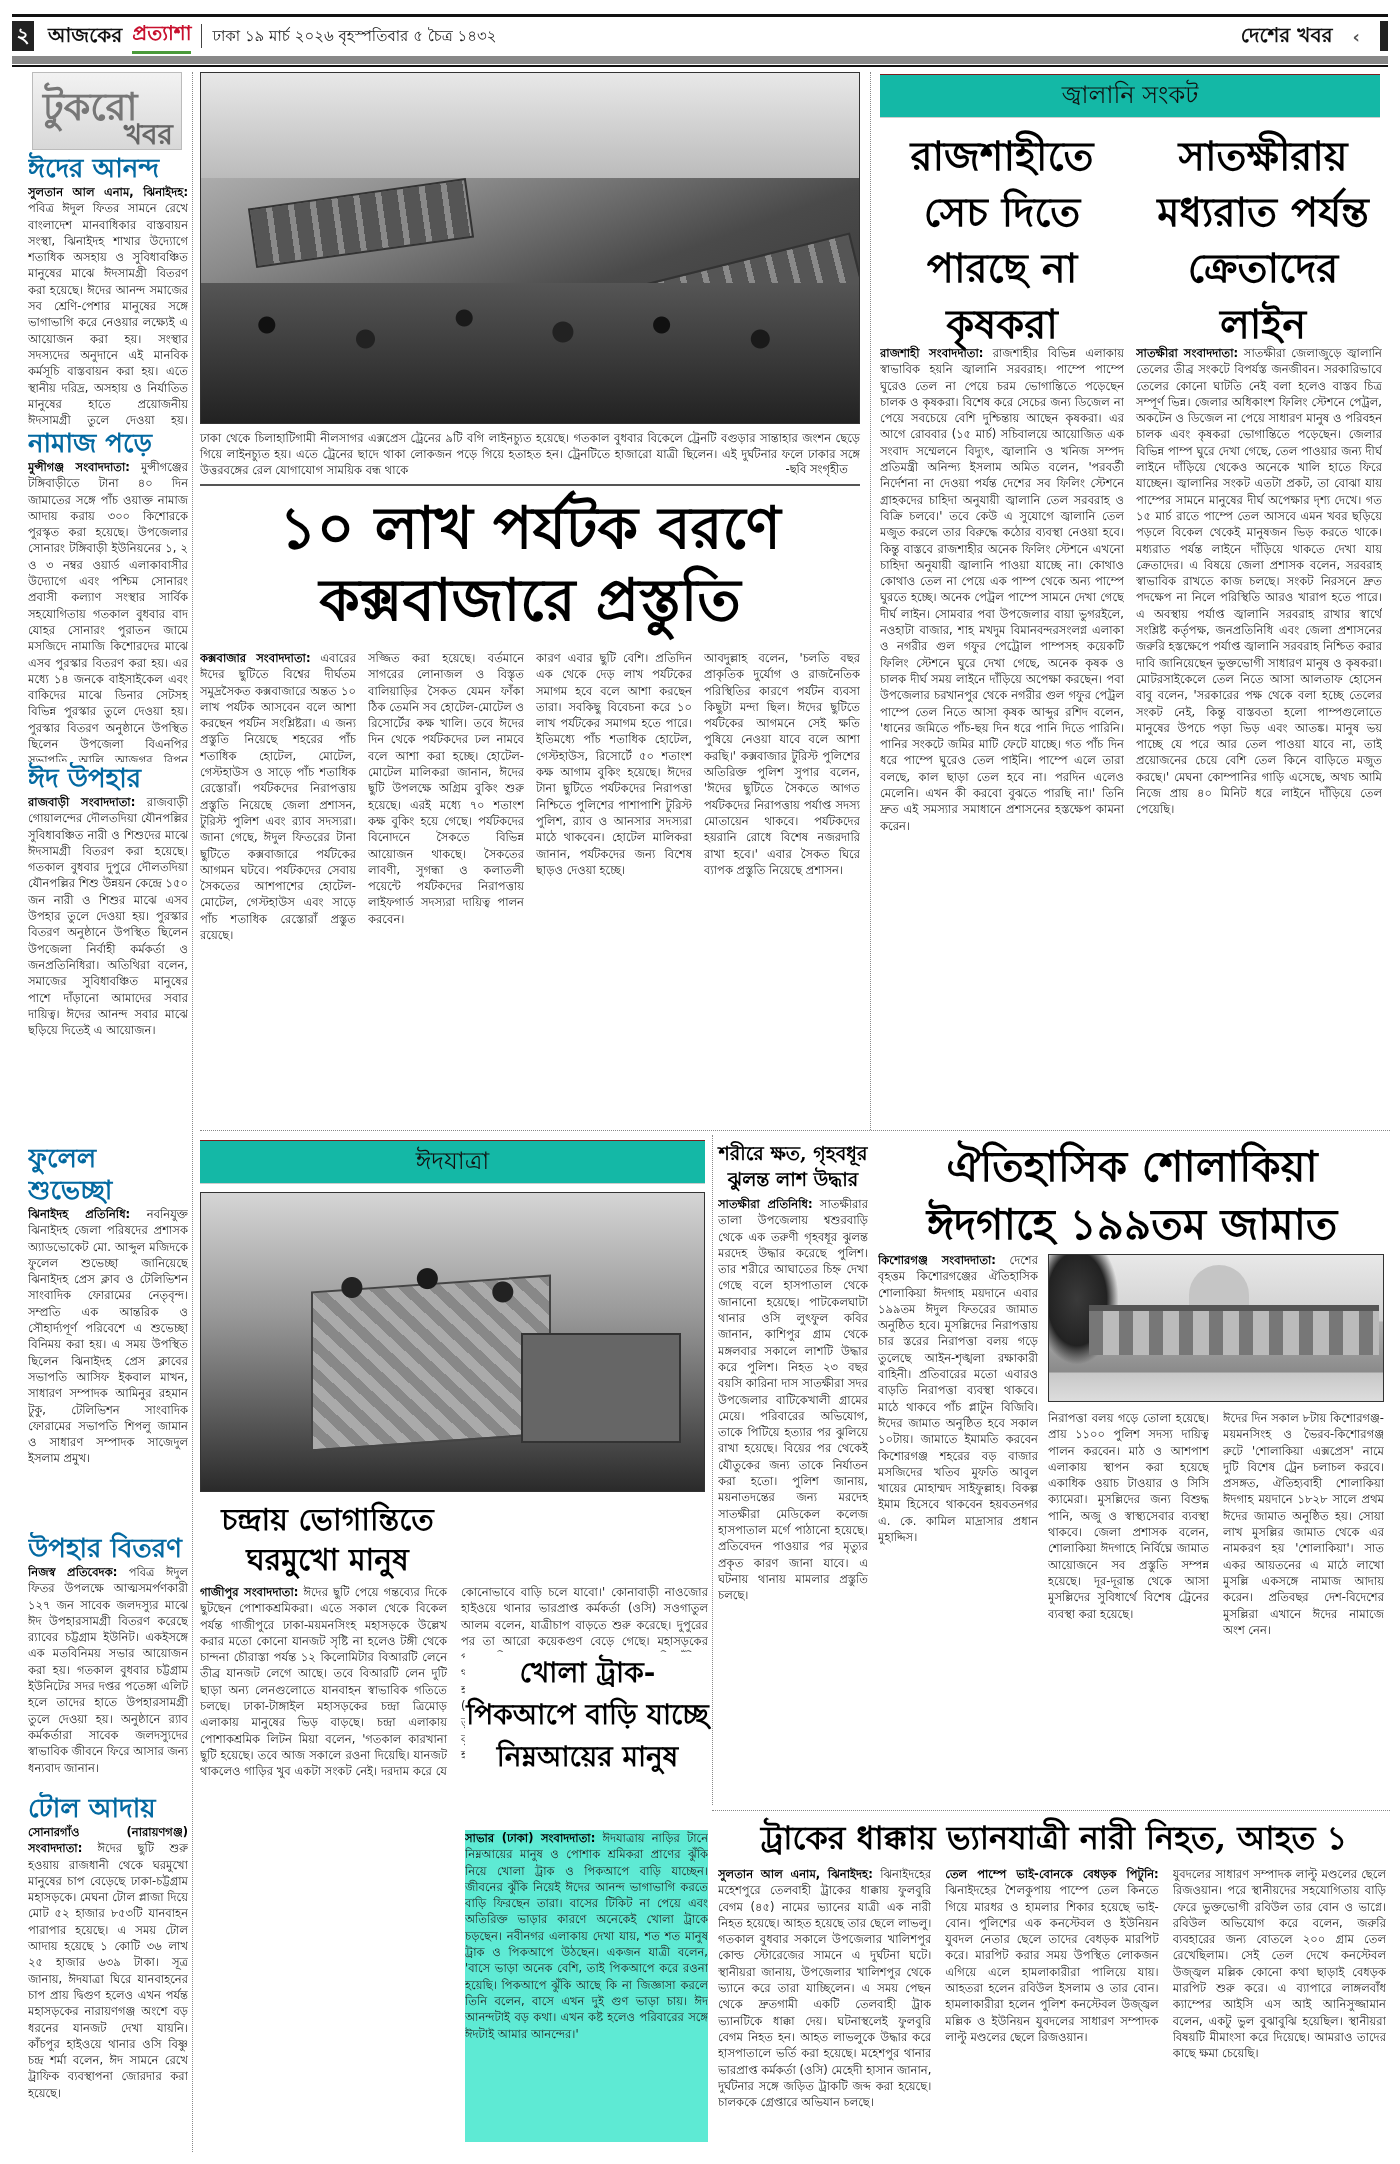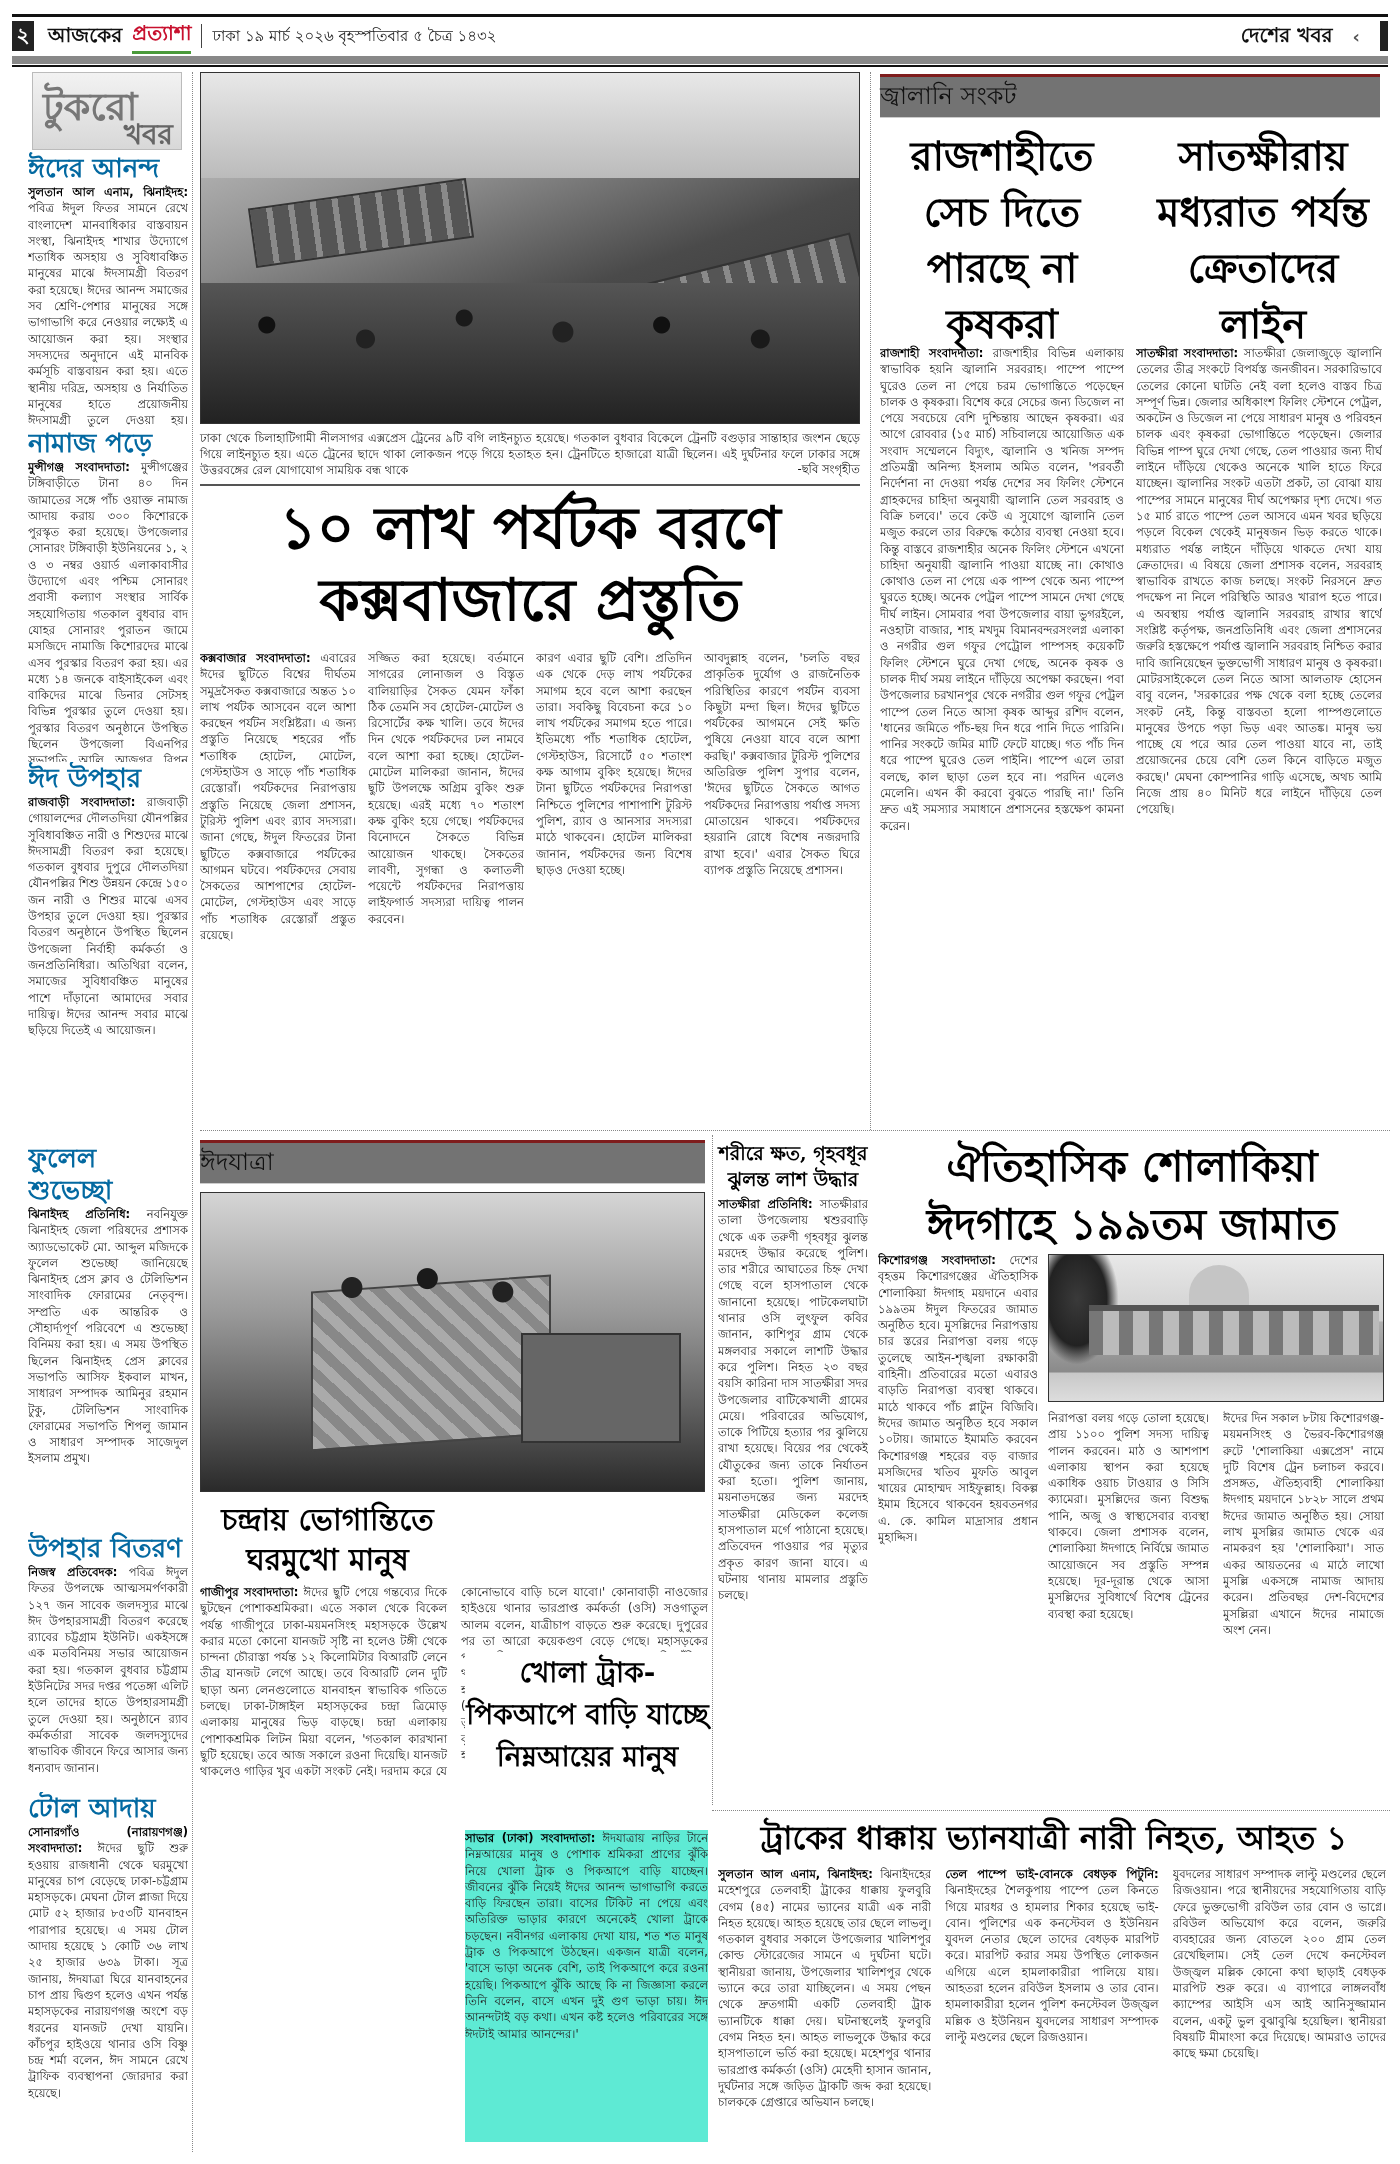--- a/index.html
+++ b/index.html
@@ -20,24 +20,24 @@
 
 .bodytext{font-size:11.5px;line-height:16.3px;text-align:justify;color:#222;overflow:hidden}
 .bodytext b{color:#000}
 .smhead{font-size:26px;font-weight:bold;line-height:32px;color:#0369a1}
 .vdots{position:absolute;border-left:1px dotted #888}
 .hdots{position:absolute;border-top:1px dotted #888}
 .photo{position:absolute;background:linear-gradient(160deg,#cfcfcf 0%,#8a8a8a 35%,#4a4a4a 60%,#2e2e2e 100%);border:1px solid #333;overflow:hidden}
 .photo .sky{position:absolute;left:0;right:0;top:0;height:30%;background:linear-gradient(#e8e8e8,#bbb)}
 .photo .train{position:absolute;background:repeating-linear-gradient(90deg,#555 0 16px,#8a8a8a 16px 22px);border:2px solid #333;transform:rotate(-8deg)}
 .photo .crowd{position:absolute;left:0;right:0;bottom:0;height:40%;background:radial-gradient(circle at 10% 30%,#111 8px,transparent 9px),radial-gradient(circle at 25% 40%,#222 9px,transparent 10px),radial-gradient(circle at 40% 25%,#1a1a1a 8px,transparent 9px),radial-gradient(circle at 55% 35%,#222 10px,transparent 11px),radial-gradient(circle at 70% 30%,#111 8px,transparent 9px),radial-gradient(circle at 85% 40%,#1a1a1a 9px,transparent 10px),linear-gradient(#555,#222)}
-.sectionbar{position:absolute;background:#737373;border-top:3px solid #7f1d1d;border-bottom:1px solid #ccc;display:flex;align-items:center;font-size:24px;color:#111}
+.sectionbar{position:absolute;background:#14b8a6;border-top:1px solid #7f1d1d;border-bottom:1px solid #ccc;display:flex;align-items:center;justify-content:center;font-size:24px;color:#111}
 .bighead{position:absolute;text-align:center;font-weight:bold;color:#000;font-family:"DejaVu Serif",serif}
 .caption{font-size:11.5px;line-height:16px;color:#222;text-align:justify}
-.credit{position:absolute;right:0;bottom:0;font-size:11.5px}
+.credit{position:absolute;right:12px;bottom:0;font-size:11.5px}
 .col4{display:grid;grid-template-columns:repeat(4,1fr);gap:12px}
 .col3{display:grid;grid-template-columns:repeat(3,1fr);gap:14px}
 .col2{display:grid;grid-template-columns:repeat(2,1fr);gap:14px}
 .thumbhead{position:absolute;background:linear-gradient(#f2f2f2,#d8d8d8);border:1px solid #bbb;color:#777;font-family:"DejaVu Serif",serif;font-weight:bold}
 </style>
 </head>
 <body>
 
 <div class="topline"></div>
 <div class="masthead">

